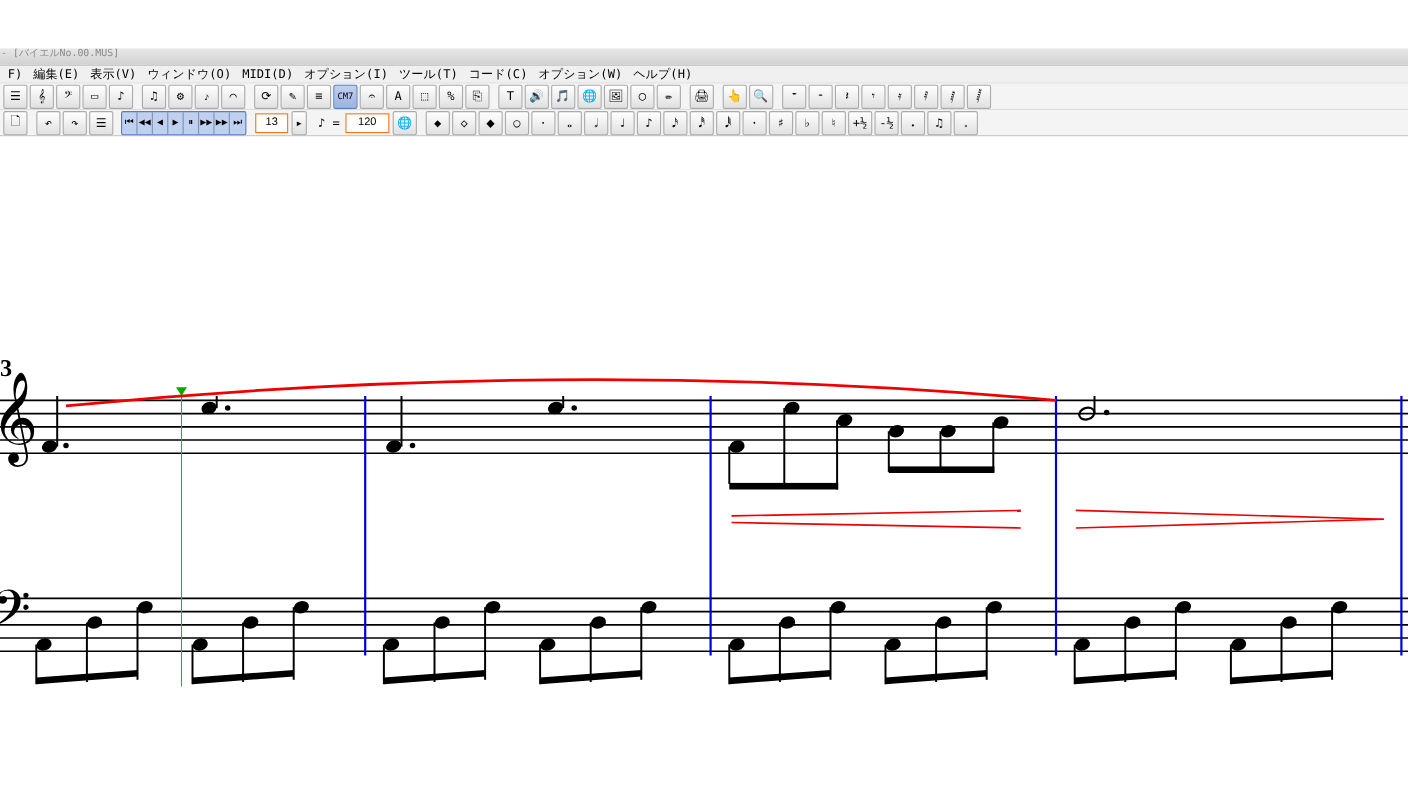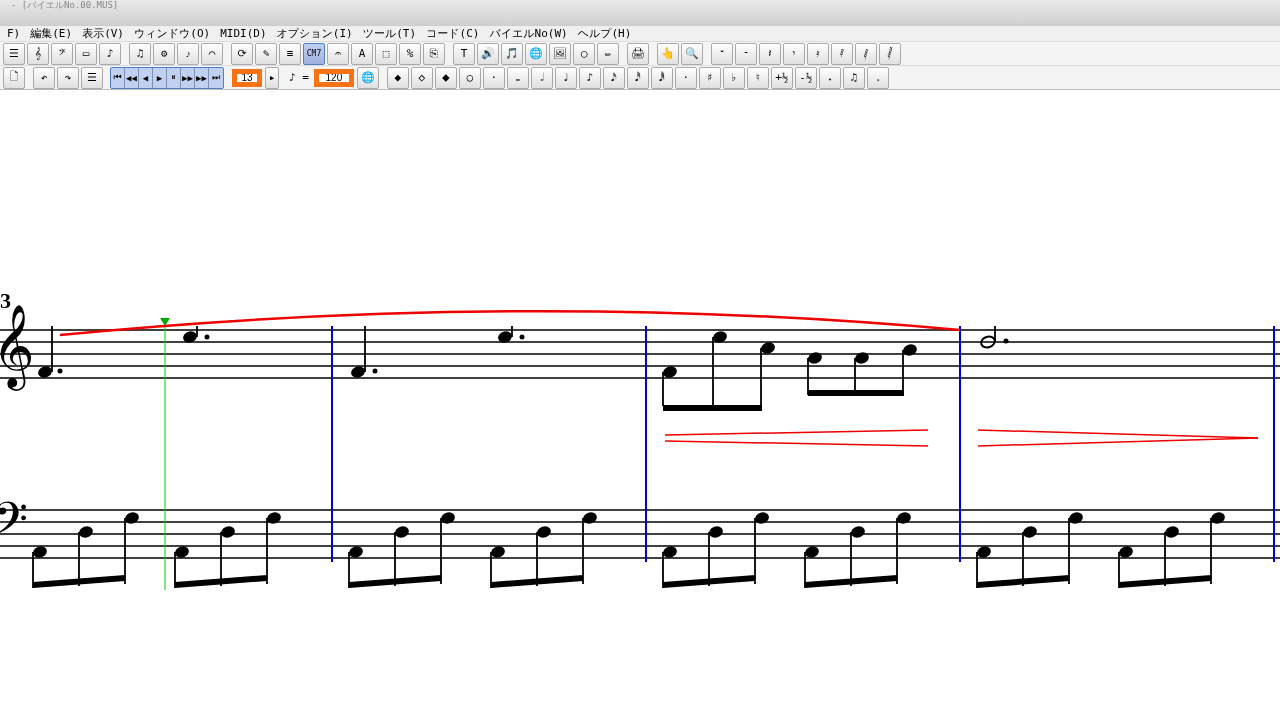--- a/index.html
+++ b/index.html
@@ -1,44 +1,44 @@
 <!DOCTYPE html>
 <html><head>
 <meta charset="utf-8">
 <style>
 *{margin:0;padding:0;box-sizing:border-box;}
 body{font-family:'MS Gothic',monospace,sans-serif;font-size:11px;background:#fff;overflow:hidden;width:1280px;height:720px;}
-.title-bar{height:26px;background:linear-gradient(to bottom,#e8e8e8,#d0d0d0);border-bottom:1px solid #ccc;font-size:9px;padding-left:11px;color:#888;overflow:hidden;line-height:10px;}
+.title-bar{height:16px;background:linear-gradient(to bottom,#e8e8e8,#d0d0d0);border-bottom:1px solid #ccc;font-size:9px;padding-left:1px;color:#888;overflow:hidden;line-height:10px;margin-top:44px;}
 .menu-bar{height:16px;background:#f0f0f0;border-bottom:1px solid #ddd;display:flex;align-items:center;padding-left:2px;}
 .menu-item{padding:1px 5px;font-size:11px;cursor:default;}
 .toolbar{height:24px;background:#f4f4f4;border-bottom:1px solid #ddd;display:flex;align-items:center;padding:0 2px;}
 .toolbar-row2{height:24px;background:#f4f4f4;border-bottom:1px solid #bbb;display:flex;align-items:center;padding:0 2px;}
 .tool-btn{width:22px;height:22px;border:1px solid #aaa;background:linear-gradient(to bottom,#fff,#e0e0e0);margin:0 1px;border-radius:2px;display:inline-flex;align-items:center;justify-content:center;font-size:11px;cursor:pointer;}
 .tool-btn.active{background:linear-gradient(to bottom,#c0d0f0,#a0b0e0);border-color:#5080c0;}
 .sep{width:6px;height:22px;}
-.num-input{width:40px;height:18px;border:5px solid #f97316;background:#fff;text-align:center;font-size:10px;margin:0 2px;}
+.num-input{width:40px;height:18px;border:1px solid #f97316;background:#fff;text-align:center;font-size:10px;margin:0 2px;}
 .score-area{position:relative;width:100%;height:640px;background:#fff;overflow:hidden;}
 svg{position:absolute;left:0;top:0;}
 .glyph{font-family:serif;user-select:none;}
 </style>
 </head>
 <body>
 
 <div class="title-bar"><span>- [バイエルNo.00.MUS]</span></div>
 
 <div class="menu-bar">
   <span class="menu-item">F)</span>
   <span class="menu-item">編集(E)</span>
   <span class="menu-item">表示(V)</span>
   <span class="menu-item">ウィンドウ(O)</span>
   <span class="menu-item">MIDI(D)</span>
   <span class="menu-item">オプション(I)</span>
   <span class="menu-item">ツール(T)</span>
   <span class="menu-item">コード(C)</span>
-  <span class="menu-item">バイエルNo(W)</span>
+  <span class="menu-item">オプション(W)</span>
   <span class="menu-item">ヘルプ(H)</span>
 </div>
 
 <div class="toolbar" id="tb1">
     <div class="tool-btn">☰</div>
     <div class="tool-btn">𝄞</div>
     <div class="tool-btn">𝄢</div>
     <div class="tool-btn">▭</div>
     <div class="tool-btn">♪</div>
     <div class="sep"></div>

